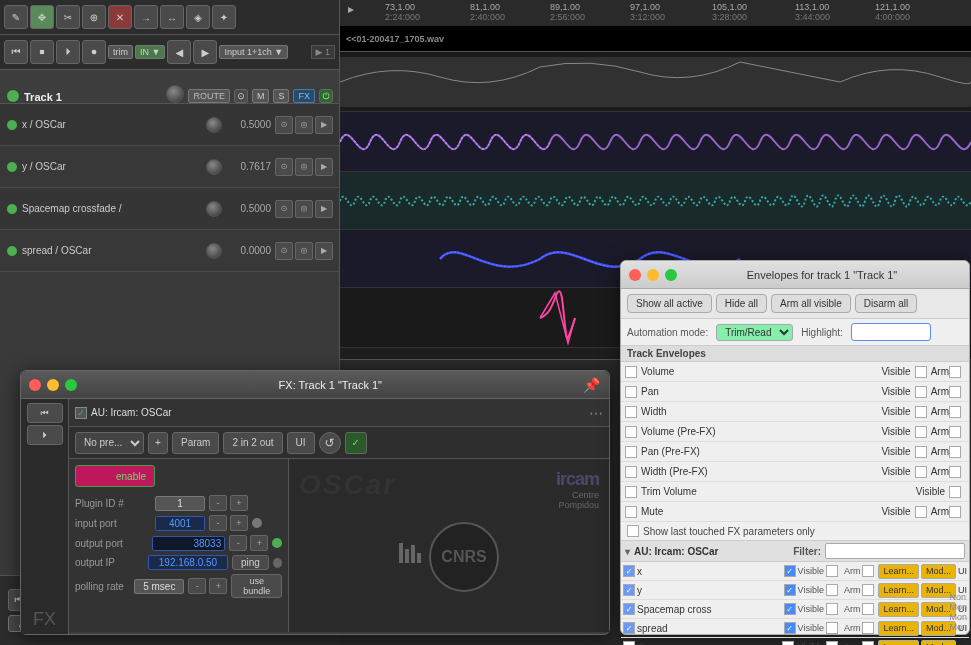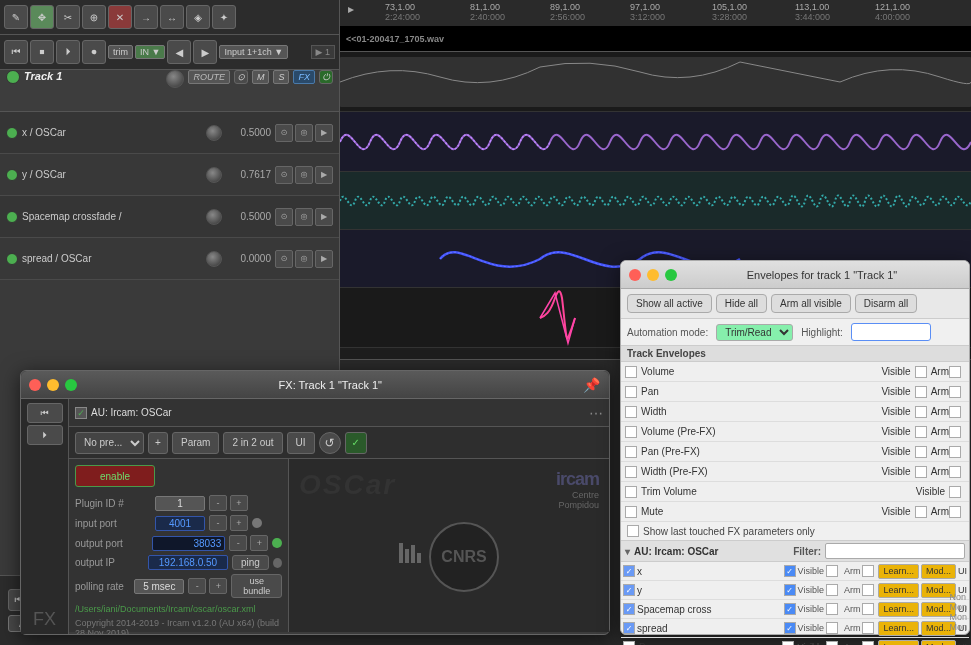--- a/index.html
+++ b/index.html
@@ -51,28 +51,27 @@
       height: 35px;
       background: #2c2c2c;
       border-bottom: 1px solid #555;
       display: flex;
       align-items: center;
       padding: 2px 4px;
       gap: 2px;
     }
 
     .track-header {
-      height: 42px;
+      height: 34px;
       background: #3d3d3d;
       border-bottom: 1px solid #555;
       display: flex;
-      align-items: flex-start;
+      align-items: flex-end;
       padding: 0 6px;
       gap: 4px;
-      font-style: italic;
     }
 
     .track-power {
       width: 14px; height: 14px;
       border-radius: 50%;
       background: #4CAF50;
       border: 1px solid #333;
       flex-shrink: 0;
     }
 
@@ -395,21 +394,21 @@
     .fx-tool-btn {
       background: #4a4a4a;
       border: 1px solid #666;
       border-radius: 3px;
       padding: 2px 8px;
       color: #ccc;
       font-size: 10px;
       cursor: pointer;
       height: 22px;
     }
-    .fx-tool-btn.green { background: #7f1d1d; color: #6ddd6d; border-color: #4a9a4a; }
+    .fx-tool-btn.green { background: #be185d; color: #6ddd6d; border-color: #4a9a4a; text-align: right; }
 
     .oscar-panel {
       display: flex;
       height: calc(100% - 62px);
     }
 
     .oscar-controls {
       width: 220px;
       background: #333;
       border-right: 1px solid #555;
@@ -1001,24 +1000,20 @@
           <div class="oscar-param-row">
             <span class="oscar-label">polling rate</span>
             <span class="oscar-value">5 msec</span>
             <div class="oscar-btn-row">
               <div class="oscar-btn">-</div>
               <div class="oscar-btn">+</div>
             </div>
             <button class="ping-btn" style="margin-left:4px;font-size:9px;">use bundle</button>
           </div>
 
-          <div style="margin-top:6px;">
-            <div style="color:#4a9a4a;font-size:9px;">/Users/iani/Documents/Ircam/oscar/oscar.xml</div>
-            <div style="color:#777;font-size:9px;margin-top:4px;">Copyright 2014-2019 - Ircam    v1.2.0 (AU x64) (build 28 Nov 2019)</div>
-          </div>
         </div>
 
         <div class="oscar-logo-area">
           <div style="display:flex;width:100%;justify-content:space-between;align-items:flex-start;">
             <div class="oscar-title">OSCar</div>
             <div style="text-align:right;">
               <div class="ircam-text">ircam</div>
               <div class="centre-text">Centre</div>
               <div class="pompidou-text">Pompidou</div>
             </div>

